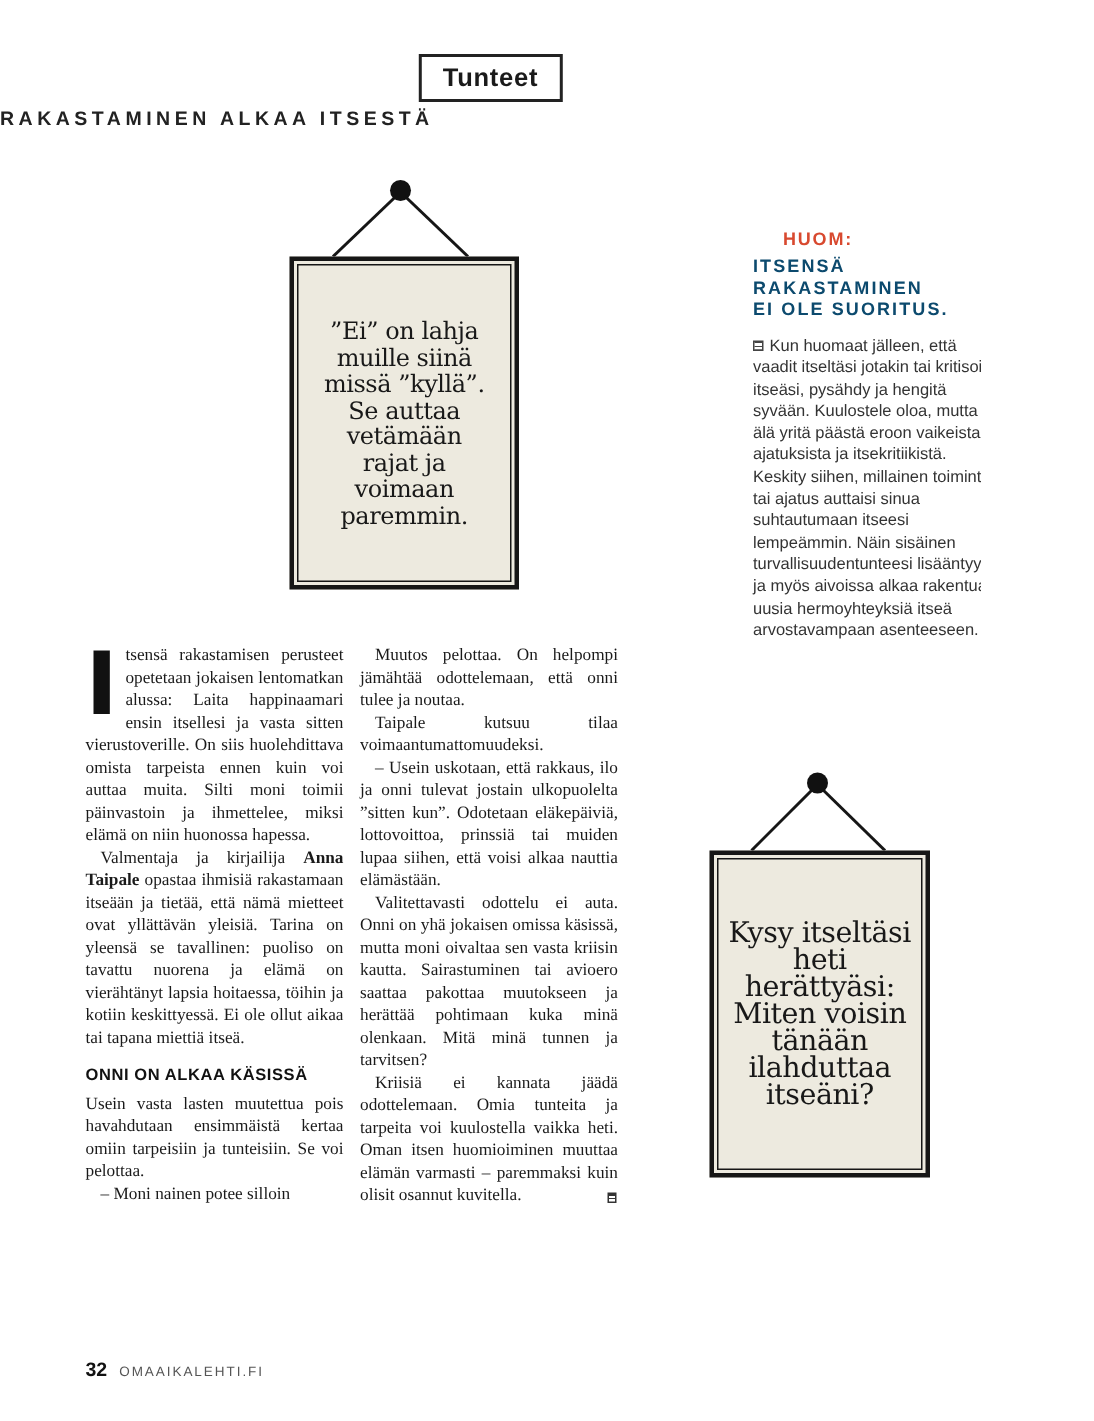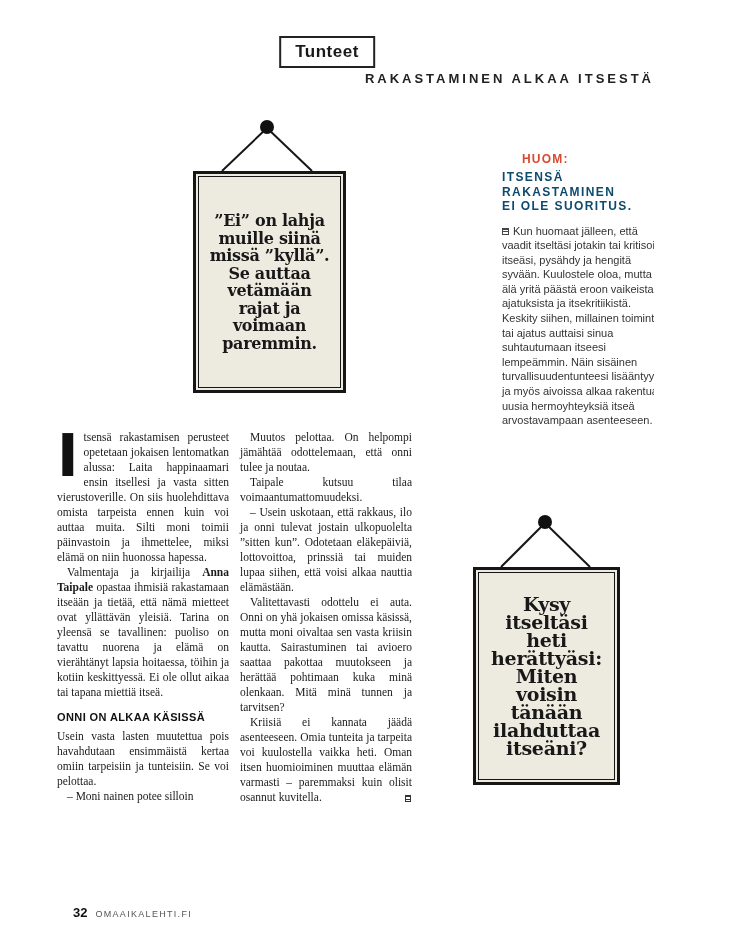--- a/index.html
+++ b/index.html
@@ -9,35 +9,35 @@
     font-family:"Liberation Sans", sans-serif; color:#1a1a1a; overflow:hidden;
   }
 
   
   .tag-box {
     position:absolute; top:36px; left:50%; transform:translateX(-50%);
     border:2px solid #222; padding:3px 14px 4px;
     font:700 17px/1.25 "Liberation Sans", sans-serif; letter-spacing:.5px;
   }
   .headline {
-    position:absolute; top:71px; left:0; width:100%; text-align:right;
+    position:absolute; top:71px; left:0; width:100%; text-align:left;
     font:700 13px/1.2 "Liberation Sans", sans-serif; letter-spacing:3px; color:#222;
   }
 
   
   .poster { position:absolute; }
   .poster svg { display:block; }
   .frame { border:3px solid #161616; background:#edeadf; padding:2px; width:100%; }
   .frame-inner {
     border:1px solid #161616; width:100%; height:100%;
     display:flex; align-items:center; justify-content:center;
     text-align:center; padding:8px 6px;
   }
   .poster-text {
-    font-family:"DejaVu Serif", serif; font-weight:700; color:#181818;
+    font-family:"DejaVu Serif", serif; font-weight:400; color:#181818;
     white-space:pre-line; letter-spacing:-0.3px;
   }
   .poster1 { left:193px; top:118px; width:153px; }
   .poster1 .frame { height:222px; }
   .poster1 .poster-text { font-size:16px; line-height:17.5px; }
   .poster2 { left:473px; top:513px; width:147px; }
   .poster2 .frame { height:218px; }
   .poster2 .poster-text { font-size:19px; line-height:18px; }
 
   
@@ -75,21 +75,21 @@
     margin:11px 0 5px; color:#111;
   }
   .last-p { position:relative; }
   .endmark {
     position:absolute; right:1px; bottom:3px;
     width:6px; height:7px; border:1px solid #333;
     background:repeating-linear-gradient(180deg,#333 0 1px,transparent 1px 2.5px);
   }
 
   
-  .footer { position:absolute; left:73px; top:906px; display:flex; align-items:baseline; }
+  .footer { position:absolute; left:57px; top:906px; display:flex; align-items:baseline; }
   .page-number { font:700 13px/1 "Liberation Sans", sans-serif; color:#111; }
   .site-url {
     margin-left:8px; font:400 9px/1 "Liberation Sans", sans-serif;
     letter-spacing:1.3px; color:#555;text-align:right;
   }
 </style>
 </head>
 <body>
 
 <div class="page">
@@ -134,21 +134,21 @@
         <p class="indent"><span>Valmentaja ja kirjailija </span><b>Anna Taipale</b><span> opastaa ihmisiä rakastamaan itseään ja tietää, että nämä mietteet ovat yllättävän yleisiä. Tarina on yleensä se tavallinen: puoliso on tavattu nuorena ja elämä on vierähtänyt lapsia hoitaessa, töihin ja kotiin keskittyessä. Ei ole ollut aikaa tai tapana miettiä itseä.</span></p>
         <div class="subhead">ONNI ON ALKAA KÄSISSÄ</div>
         <p>Usein vasta lasten muutettua pois havahdutaan ensimmäistä kertaa omiin tarpeisiin ja tunteisiin. Se voi pelottaa.</p>
         <p class="indent">– Moni nainen potee silloin</p>
       </div>
       <div class="col">
         <p class="indent">Muutos pelottaa. On helpompi jämähtää odottelemaan, että onni tulee ja noutaa.</p>
         <p class="indent">Taipale kutsuu tilaa voimaantumattomuudeksi.</p>
         <p class="indent">– Usein uskotaan, että rakkaus, ilo ja onni tulevat jostain ulkopuolelta ”sitten kun”. Odotetaan eläkepäiviä, lottovoittoa, prinssiä tai muiden lupaa siihen, että voisi alkaa nauttia elämästään.</p>
         <p class="indent">Valitettavasti odottelu ei auta. Onni on yhä jokaisen omissa käsissä, mutta moni oivaltaa sen vasta kriisin kautta. Sairastuminen tai avioero saattaa pakottaa muutokseen ja herättää pohtimaan kuka minä olenkaan. Mitä minä tunnen ja tarvitsen?</p>
-        <p class="indent last-p"><span>Kriisiä ei kannata jäädä asenteeseen. Omia tunteita ja tarpeita voi kuulostella vaikka heti. Oman itsen huomioiminen muuttaa elämän varmasti – paremmaksi kuin olisit osannut kuvitella.</span><span class="endmark"></span></p>
+        <p class="indent last-p"><span>Kriisiä ei kannata jäädä odottelemaan. Omia tunteita ja tarpeita voi kuulostella vaikka heti. Oman itsen huomioiminen muuttaa elämän varmasti – paremmaksi kuin olisit osannut kuvitella.</span><span class="endmark"></span></p>
       </div>
     </div>
   </div>
 
   <div class="poster poster2">
     <svg width="147" height="54" viewBox="0 0 147 54">
       <line x1="72" y1="10" x2="28" y2="54" stroke="#161616" stroke-width="2"></line>
       <line x1="72" y1="10" x2="117" y2="54" stroke="#161616" stroke-width="2"></line>
       <circle cx="72" cy="9" r="7" fill="#111"></circle>
     </svg>

